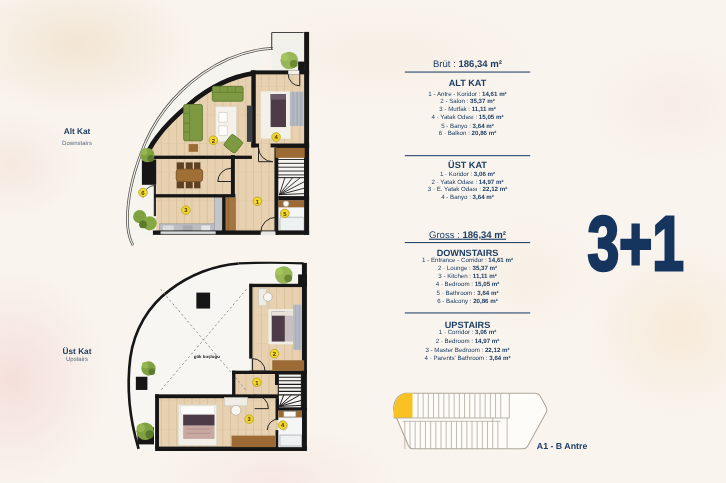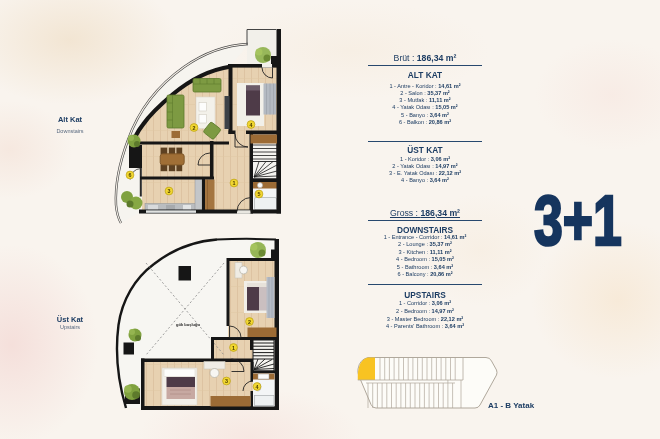--- a/index.html
+++ b/index.html
@@ -406,13 +406,13 @@
 
 <div class="t c hd" style="top:290px;">UPSTAIRS</div>
 
 <div class="t c item" style="top:300px;">1 - Corridor : <b>3,06 m²</b></div>
 <div class="t c item" style="top:307.8px;">2 - Bedroom : <b>14,97 m²</b></div>
 <div class="t c item" style="top:315.6px;">3 - Master Bedroom : <b>22,12 m²</b></div>
 <div class="t c item" style="top:323.4px;">4 - Parents' Bathroom : <b>3,64 m²</b></div>
 
 <div class="t" style="left:534px;top:181px;font-size:70px;font-weight:bold;color:#16355e;letter-spacing:0px;transform:scaleX(0.74);transform-origin:0 0;-webkit-text-stroke:2.6px #16355e;">3+1</div>
 
-<div class="t" style="left:488px;top:401px;font-size:8px;font-weight:bold;">A1 - B Yatak</div>
+<div class="t" style="left:488px;top:401px;font-size:8px;font-weight:bold;">A1 - B Antre</div>
 
 </body></html>

